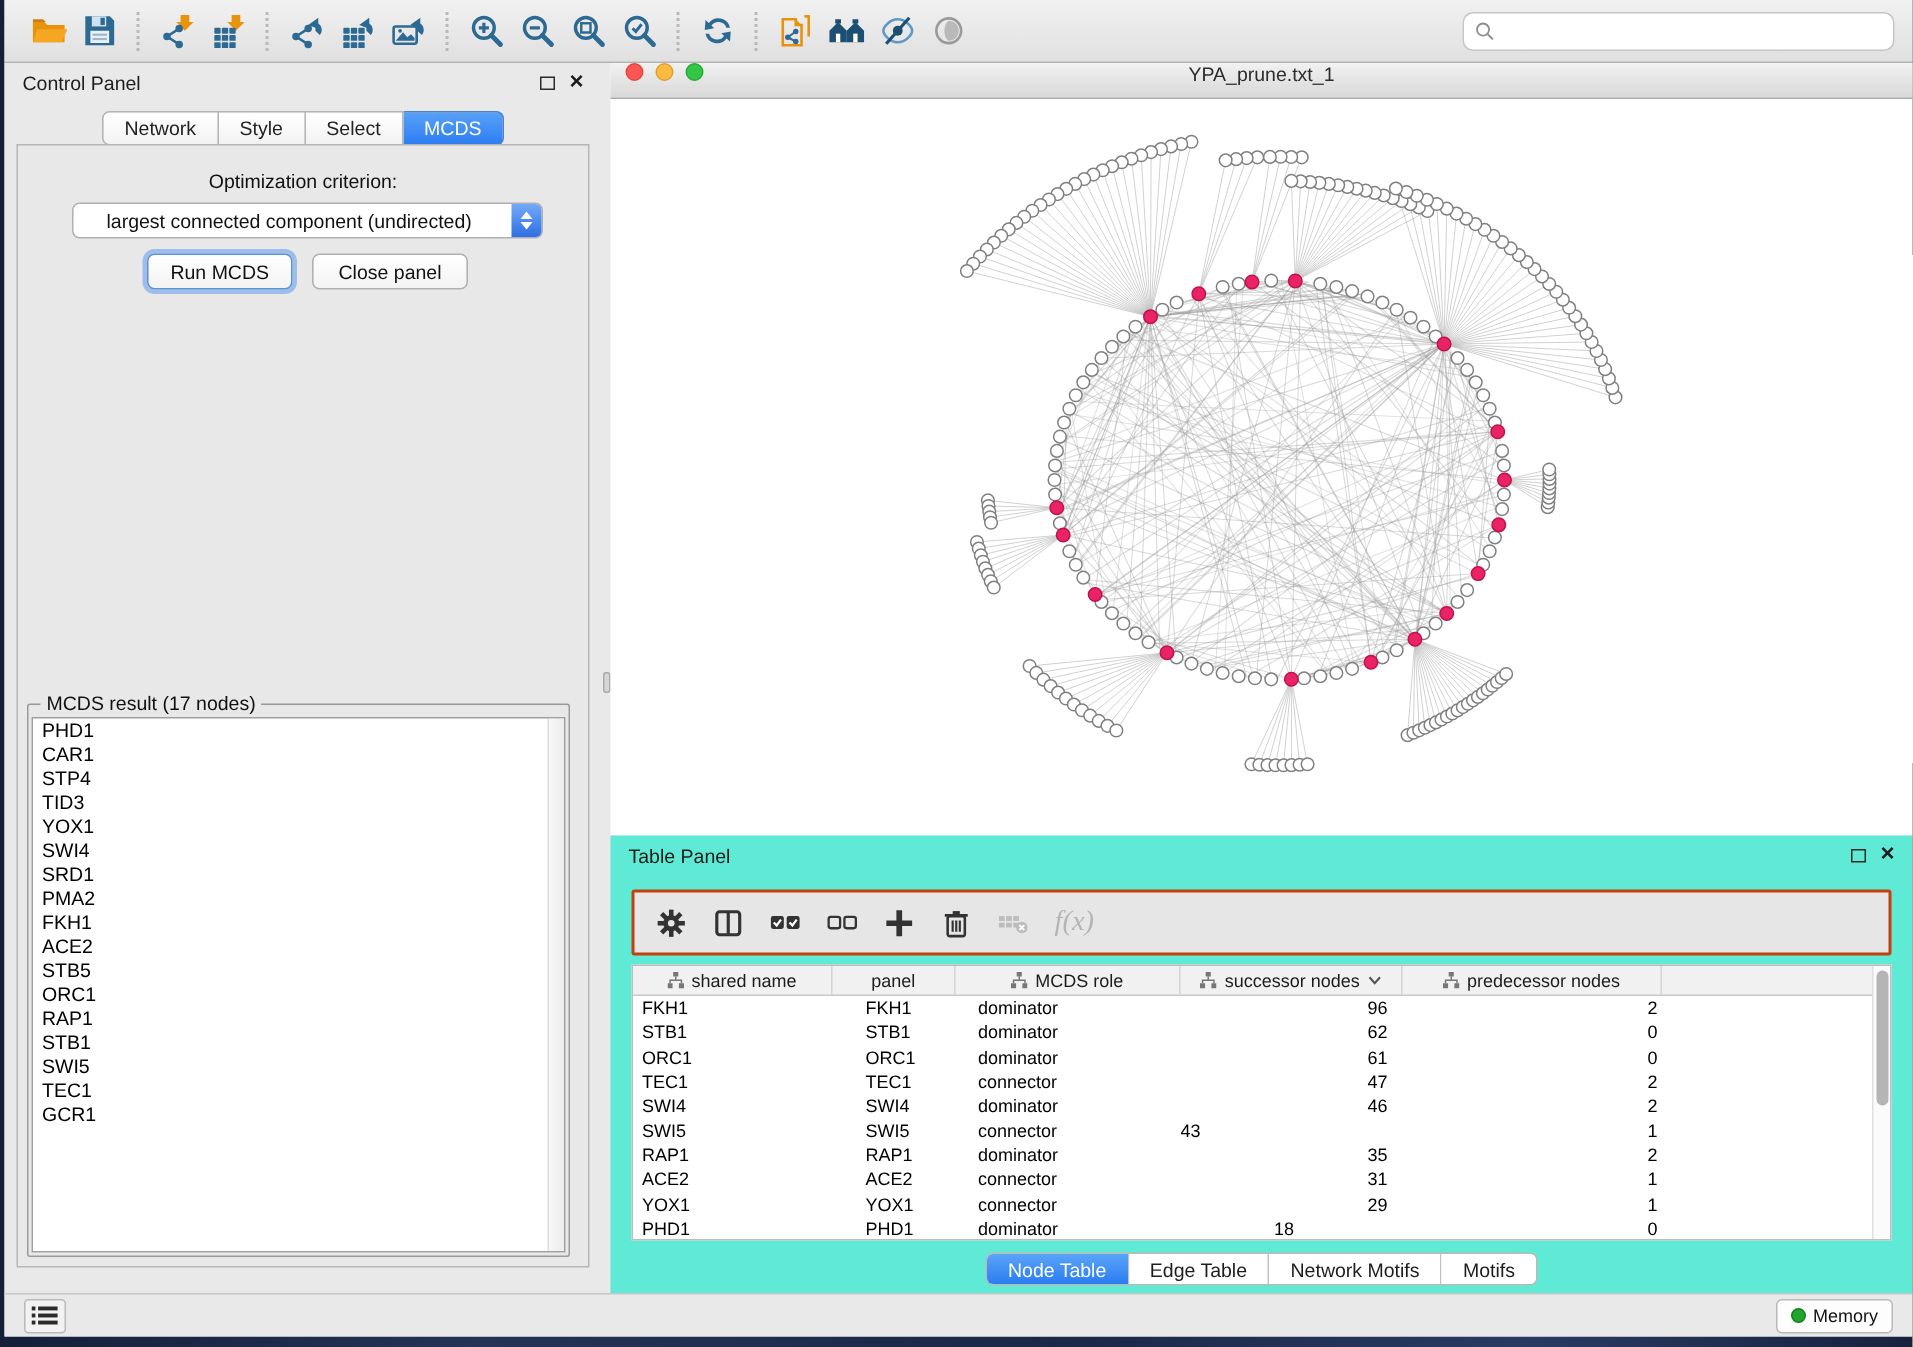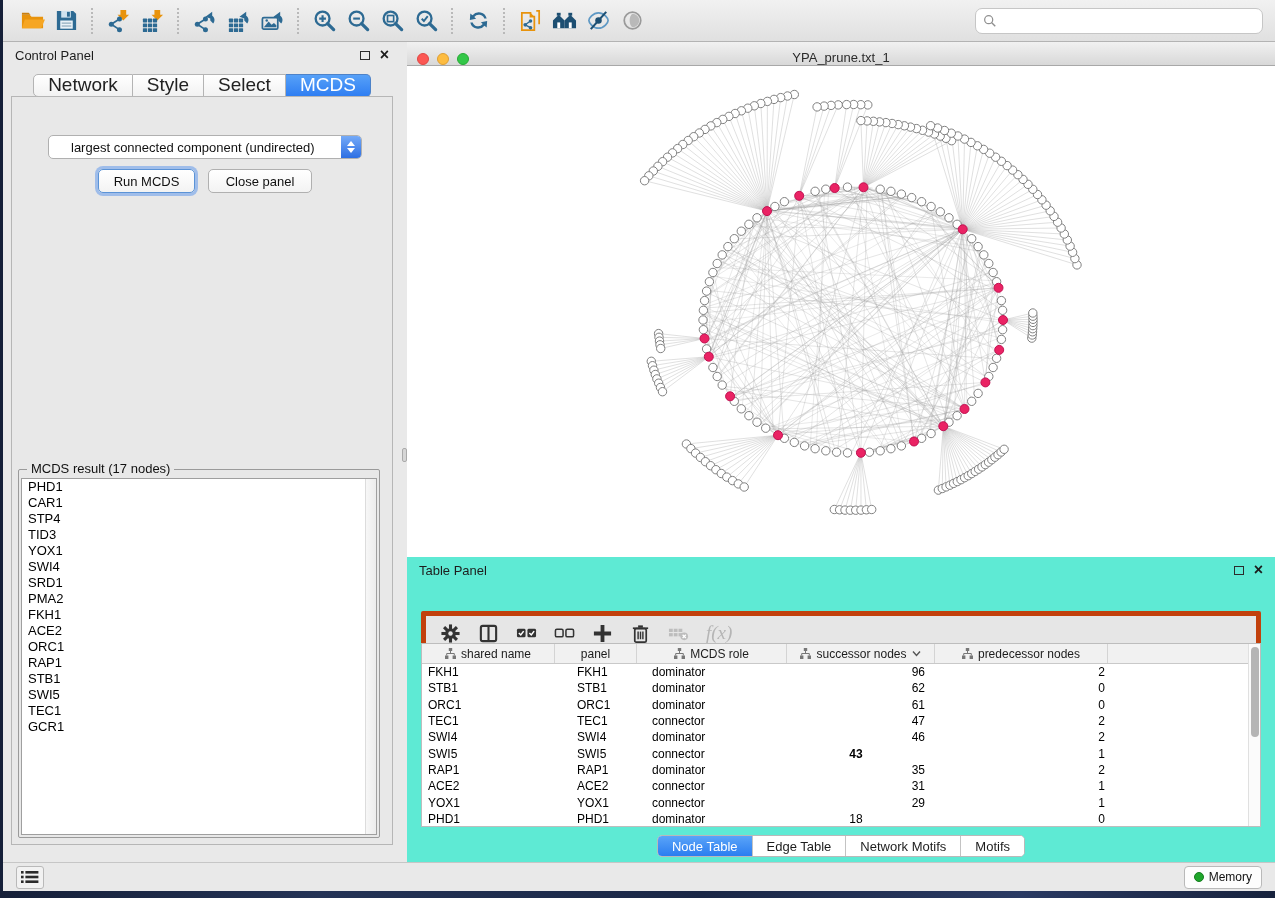--- a/index.html
+++ b/index.html
@@ -36,21 +36,21 @@
   .panel-titlebar { position:absolute; left:0; right:0; top:0; height:26px; display:flex; align-items:center; padding:0 12px; }
   .panel-title { font-size:13px; color:#1d1d1d; }
   .panel-ctrls { margin-left:auto; display:flex; align-items:center; gap:10px; }
   .float-ico { width:10px; height:9px; border:1.5px solid #2b2b2b; display:inline-block; }
   .close-ico { font-size:16px; font-weight:bold; color:#1b1b1b; line-height:10px; }
 
   
   #control-panel { position:absolute; left:0; top:42px; width:398px; bottom:29px; background:#e9e9e9; }
   .cp-tabs { position:absolute; top:32px; left:0; right:0; display:flex; justify-content:center; }
   .cp-tab {
-    font-size:19px; color:#222; background:linear-gradient(#ffffff,#f2f2f2);
+    font-size:13px; color:#222; background:linear-gradient(#ffffff,#f2f2f2);
     border:1px solid #b4b4b4; border-left-width:0;
     padding:3px 14px 4px; height:23px; display:flex; align-items:center;
   }
   .cp-tab:first-child { border-left-width:1px; border-radius:5px 0 0 5px; }
   .cp-tab:last-child { border-radius:0 5px 5px 0; }
   .cp-tab.active { background:linear-gradient(#57a1f8,#2f7ef2); color:#fff; border-color:#4d82c8; }
   .cp-content {
     position:absolute; left:8px; right:8px; top:54px; bottom:17px;
     border:1px solid #b6b6b6; background:#e8e8e8;
   }
@@ -93,37 +93,37 @@
 
   
   #v-splitter { position:absolute; left:398px; top:42px; width:6px; bottom:29px; background:#e9e9e9; }
   #v-splitter .grip { position:absolute; top:406px; left:0.5px; width:5px; height:14px; background:#d6d6d6; border:1px solid #aaa; border-radius:2px; }
 
   
   #network-view { position:absolute; left:404px; top:42px; right:0; height:515px; background:#fff; }
   .net-titlebar {
     position:absolute; left:0; right:0; top:0; height:24px;
     background:linear-gradient(#f1f1f1,#d8d8d8); border-bottom:1px solid #a8a8a8;
-    display:flex; align-items:flex-end; padding:0 10px;
+    display:flex; align-items:flex-start; padding:0 10px;
   }
   .lights { display:flex; gap:8px; }
   .light { width:12px; height:12px; border-radius:50%; }
   .light.red { background:#fc5753; border:1px solid #df4744; }
   .light.yellow { background:#fdbc40; border:1px solid #de9f34; }
   .light.green { background:#33c748; border:1px solid #27aa35; }
   .net-title { position:absolute; left:0; right:0; text-align:center; font-size:13px; color:#2b2b2b; }
   #net-canvas { position:absolute; left:0; right:0; top:24px; bottom:0; }
   #net-canvas svg { width:100%; height:100%; display:block; }
 
   
   #table-panel { position:absolute; left:404px; top:557px; right:0; bottom:29px; background:#5eead4; }
   .tp-toolbar {
     position:absolute; left:14px; right:14px; top:36px; height:44px;
-    background:#e6e6e6; border:5px solid #c2410c; border-radius:2px;
-    display:flex; align-items:center; padding:0 14px; gap:17px;margin-top:18px;
+    background:#e6e6e6; border:2px solid #c2410c; border-radius:2px;
+    display:flex; align-items:center; padding:0 14px; gap:17px;
   }
   .tp-btn { display:flex; align-items:center; justify-content:center; }
   .tp-btn svg { width:21px; height:21px; }
   .tp-btn.fx { font-family:"Liberation Serif", serif; font-style:italic; font-size:19px; color:#b5b5b5; }
   .tp-table { position:absolute; left:14px; right:14px; top:86px; height:184px; background:#fff; border:1px solid #bdbdbd; }
   .tp-header { display:flex; height:20px; background:#f1f1f1; border-bottom:1px solid #c9c9c9; }
   .tp-hcell {
     display:flex; align-items:center; justify-content:center; gap:5px;
     font-size:12px; color:#1c1c1c; border-right:1px solid #d4d4d4; overflow:hidden; flex:none;
   }
@@ -368,20 +368,21 @@
         <span class="close-ico">×</span>
       </span>
     </div>
     <div class="cp-tabs" id="cp-tabs">
         <div class="cp-tab">Network</div>
         <div class="cp-tab">Style</div>
         <div class="cp-tab">Select</div>
         <div class="cp-tab active">MCDS</div>
       </div>
     <div class="cp-content">
+      <div class="opt-label">Optimization criterion:</div>
       <div class="criterion-select">
         <span class="val">largest connected component (undirected)</span>
         <span class="cap">
             <span class="tri-up"></span>
             <span class="tri-dn"></span>
           </span>
       </div>
       <button class="cp-btn" id="run-mcds">Run MCDS</button>
       <button class="cp-btn" id="close-panel">Close panel</button>
       <div class="result-group">
@@ -391,20 +392,21 @@
         <div class="result-item">PHD1</div>
             <div class="result-item">CAR1</div>
             <div class="result-item">STP4</div>
             <div class="result-item">TID3</div>
             <div class="result-item">YOX1</div>
             <div class="result-item">SWI4</div>
             <div class="result-item">SRD1</div>
             <div class="result-item">PMA2</div>
             <div class="result-item">FKH1</div>
             <div class="result-item">ACE2</div>
+            <div class="result-item">STB5</div>
             <div class="result-item">ORC1</div>
             <div class="result-item">RAP1</div>
             <div class="result-item">STB1</div>
             <div class="result-item">SWI5</div>
             <div class="result-item">TEC1</div>
             <div class="result-item">GCR1</div>
           </div>
       </div>
     </div>
   </div>
@@ -1259,21 +1261,21 @@
             <div class="tp-cell" style="width: 82px; padding-left: 22px;">SWI4</div>
             <div class="tp-cell" style="width: 150px; padding-left: 15px;">dominator</div>
             <div class="tp-cell" style="width: 148px; text-align: right; padding-right: 10px;">46</div>
             <div class="tp-cell" style="width: 173px; text-align: right; padding-right: 3px;">2</div>
             <div class="tp-cell" style="width: 140px; padding-left: 22px;"></div>
           </div>
           <div class="tp-row">
             <div class="tp-cell" style="width: 133px; padding-left: 6px;">SWI5</div>
             <div class="tp-cell" style="width: 82px; padding-left: 22px;">SWI5</div>
             <div class="tp-cell" style="width: 150px; padding-left: 15px;">connector</div>
-            <div class="tp-cell" style="width: 148px; text-align: center; padding-right: 10px; font-weight: bold;">43</div>
+            <div class="tp-cell" style="width: 148px; text-align: left; padding-right: 10px;">43</div>
             <div class="tp-cell" style="width: 173px; text-align: right; padding-right: 3px;">1</div>
             <div class="tp-cell" style="width: 140px; padding-left: 22px;"></div>
           </div>
           <div class="tp-row">
             <div class="tp-cell" style="width: 133px; padding-left: 6px;">RAP1</div>
             <div class="tp-cell" style="width: 82px; padding-left: 22px;">RAP1</div>
             <div class="tp-cell" style="width: 150px; padding-left: 15px;">dominator</div>
             <div class="tp-cell" style="width: 148px; text-align: right; padding-right: 10px;">35</div>
             <div class="tp-cell" style="width: 173px; text-align: right; padding-right: 3px;">2</div>
             <div class="tp-cell" style="width: 140px; padding-left: 22px;"></div>

